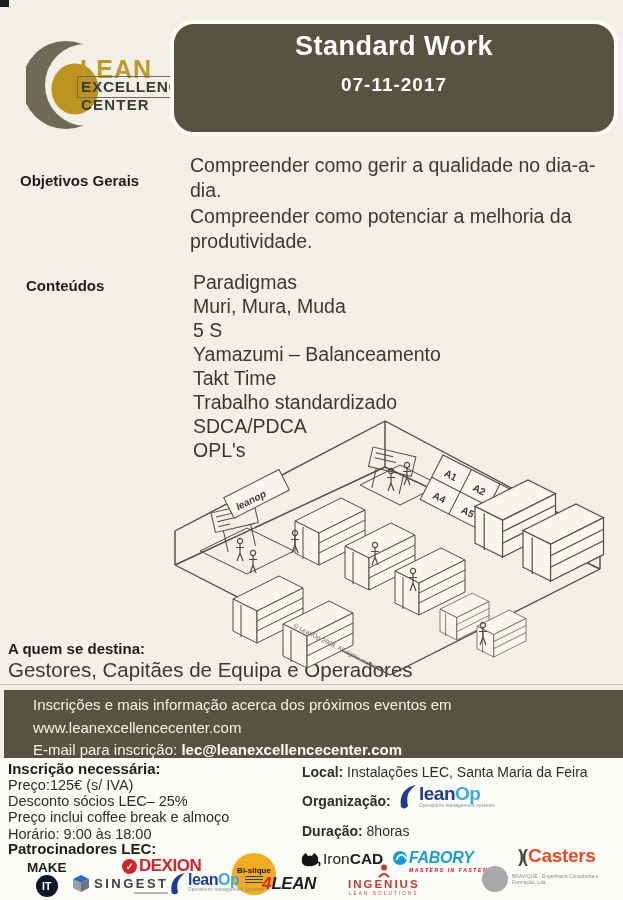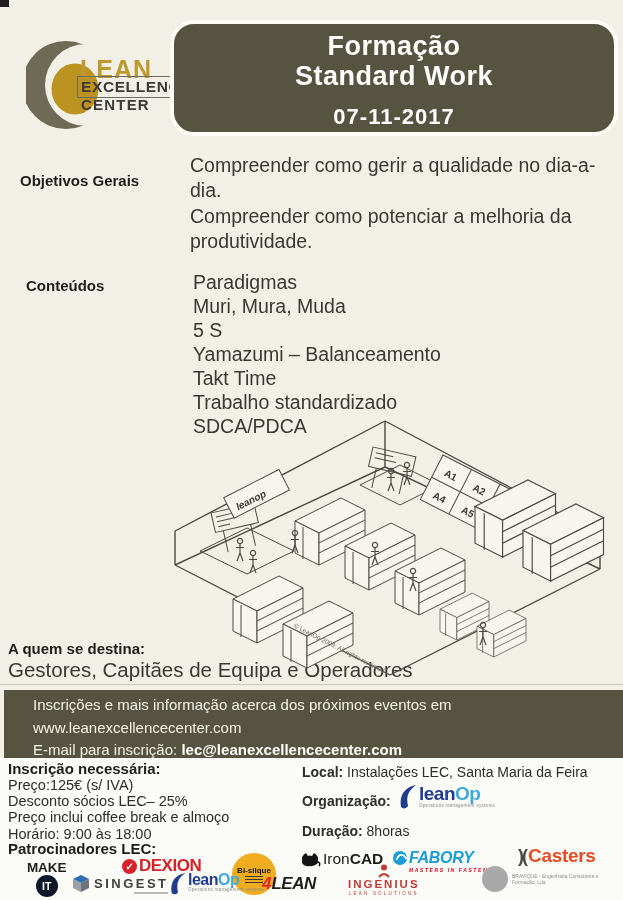--- a/index.html
+++ b/index.html
@@ -6,21 +6,21 @@
   body{font-family:"Liberation Sans",sans-serif;background:#888;}
   #flyer{position:relative;width:623px;height:900px;background:#F2F0E6;overflow:hidden;margin:0 auto;}
   .abs{position:absolute;}
   
   .corner-mark{left:0;top:0;width:9px;height:7px;background:#1d1d1d;}
   
   .header-box{left:170px;top:20px;width:448px;height:116px;background:#575341;border:4px solid #FDFDF8;
     border-radius:24px;box-sizing:border-box;display:flex;flex-direction:column;align-items:center;
     justify-content:flex-start;padding-top:7px;}
   .header-title{color:#fff;font-weight:bold;font-size:27px;line-height:30px;text-align:center;letter-spacing:.5px;}
-  .header-date{color:#fff;font-weight:bold;font-size:22px;margin-top:13px;letter-spacing:1px;}
+  .header-date{color:#fff;font-weight:bold;font-size:19px;margin-top:13px;letter-spacing:1px;}
   
   .logo-word-lean{left:80px;top:55px;font-size:25px;font-weight:bold;color:#BE9A2C;letter-spacing:1px;}
   .logo-word-exc{left:77px;top:76px;font-size:15.5px;font-weight:bold;color:#3A3A36;border:1px solid #6b6a62;
     padding:1px 3px;letter-spacing:.6px;}
   .logo-word-center{left:81px;top:96px;font-size:15px;font-weight:bold;color:#3A3A36;letter-spacing:1.2px;}
   
   .sec-label{font-size:15px;font-weight:bold;color:#1e1d1a;}
   .body-text{font-size:19.5px;color:#3A3833;line-height:1.3;}
   .objetivos-label{left:20px;top:172px;}
   .objetivos-text{left:190px;top:153px;width:412px;}
@@ -103,41 +103,41 @@
     <circle cx="40" cy="49" r="44" fill="#6F6A55"></circle>
     <circle cx="60" cy="49" r="41" fill="#F2F0E6"></circle>
     <ellipse cx="49" cy="53" rx="25" ry="27" fill="#BC9220" stroke="#F2F0E6" stroke-width="3"></ellipse>
   </svg>
   <div class="abs logo-word-lean">LEAN</div>
   <div class="abs logo-word-exc">EXCELLENCE</div>
   <div class="abs logo-word-center">CENTER</div>
 
   <div class="abs header-box">
     <div class="header-title">
-      <div>Formação</div>
       <div>Standard Work</div>
     </div>
     <div class="header-date">07-11-2017</div>
   </div>
 
   <div class="abs sec-label objetivos-label">Objetivos Gerais</div>
   <div class="abs body-text objetivos-text">
     <div>Compreender como gerir a qualidade no dia-a-dia.</div>
     <div>Compreender como potenciar a melhoria da produtividade.</div>
   </div>
 
   <div class="abs sec-label conteudos-label">Conteúdos</div>
   <div class="abs body-text conteudos-list">
     <div>Paradigmas</div>
     <div>Muri, Mura, Muda</div>
     <div>5 S</div>
     <div>Yamazumi – Balanceamento</div>
     <div>Takt Time</div>
     <div>Trabalho standardizado</div>
     <div>SDCA/PDCA</div>
+    <div>OPL's</div>
   </div>
 
   <svg class="abs illus" width="478" height="276" viewBox="0 0 478 276">
     <defs>
       <g id="rack" stroke="#4c4a43" fill="#F7F5ED" stroke-width="1">
         <path d="M0,16 L46,-7 L70,5 L24,28 Z"></path>
         <path d="M0,16 L24,28 L24,60 L0,48 Z"></path>
         <path d="M24,28 L70,5 L70,37 L24,60 Z"></path>
         <path d="M24,38 L70,15 M24,48 L70,25 M8,22 L8,54" fill="none"></path>
       </g>

